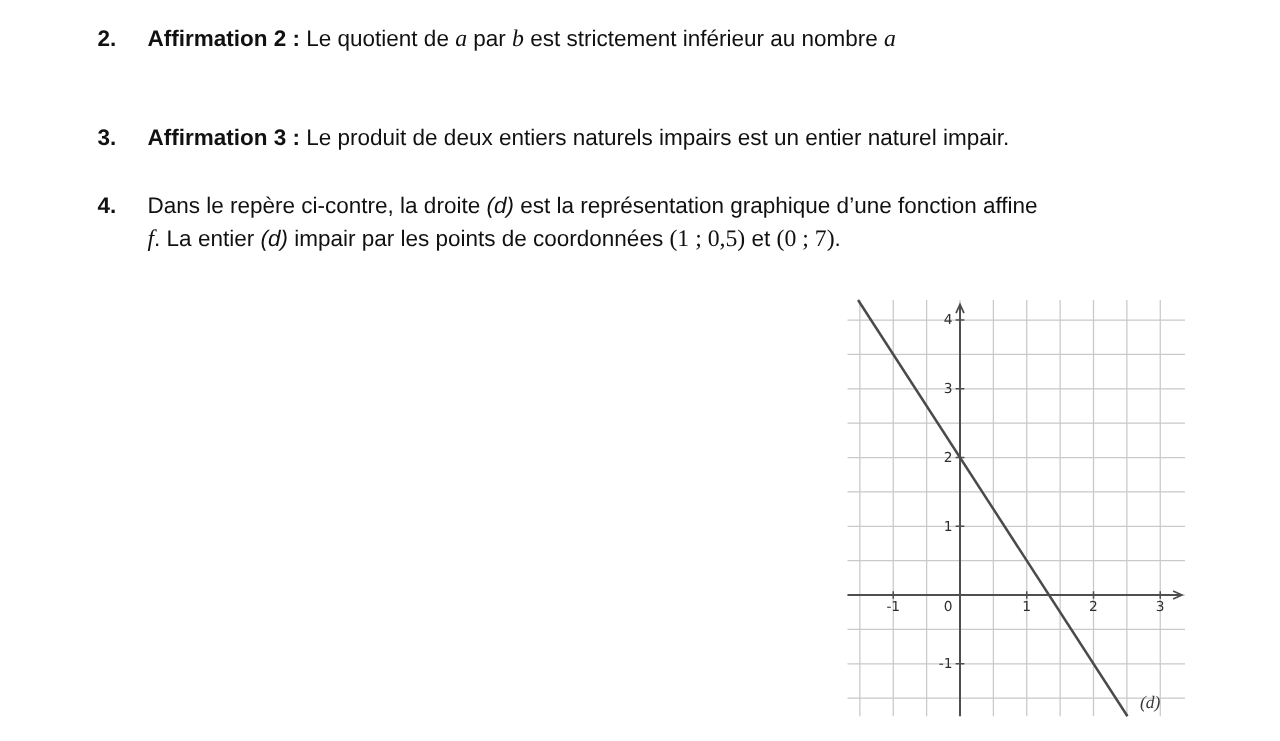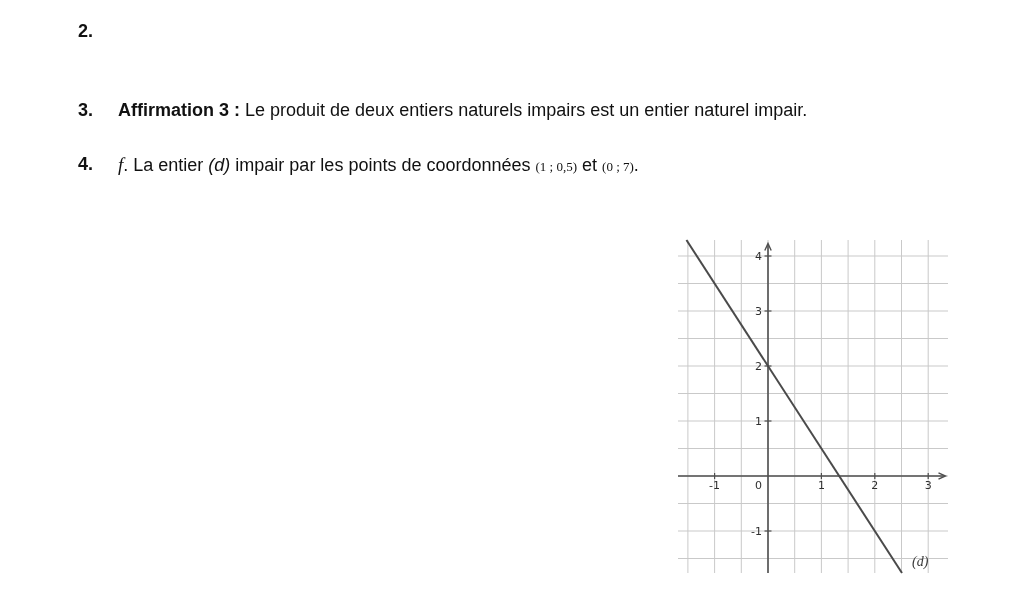--- a/index.html
+++ b/index.html
@@ -13,46 +13,48 @@
   }
   .item { position:absolute; left:78px; display:flex; }
   .marker {
     width:40px; flex:0 0 40px;
     font-weight:700; font-size:18px; line-height:27px;
   }
   .content { font-size:18px; line-height:27px; }
   .line { white-space:nowrap; }
   .b { font-weight:700; }
   .m { font-family:"Liberation Serif", serif; font-style:italic; font-size:19px; }
-  .sr { font-family:"Liberation Serif", serif; font-size:13px; }
+  .sr { font-family:"Liberation Serif", serif; font-size:19px; }
   .di { font-style:italic; }
   .aff4 { position:absolute; left:118px; top:362px; font-size:18px; line-height:27px; }
   .graph-wrap { position:absolute; left:660px; top:232px; width:300px; height:352px; }
   .tick-t { font-family:"DejaVu Sans", sans-serif; font-size:11px; fill:#2f2f2f; }
   .d-label { font-family:"Liberation Serif", serif; font-style:italic; font-size:14px; fill:#3a3a3a; }
 </style>
 </head>
 <body>
 
 <div class="item" style="top:18px;">
   <div class="marker">2.</div>
   <div class="content">
+    <div class="line"><span class="b">Affirmation 2 :</span><span> Le quotient de </span><span class="m">a</span><span> par </span><span class="m">b</span><span> est strictement inférieur au nombre </span><span class="m">a</span></div>
   </div>
 </div>
 
 <div class="item" style="top:97px;">
   <div class="marker">3.</div>
   <div class="content">
     <div class="line"><span class="b">Affirmation 3 :</span><span> Le produit de deux entiers naturels impairs est un entier naturel impair.</span></div>
   </div>
 </div>
 
 <div class="item" style="top:151px;">
   <div class="marker">4.</div>
   <div class="content">
+    <div class="line"><span>Dans le repère ci-contre, la droite </span><span class="di">(d)</span><span> est la représentation graphique d’une fonction affine</span></div>
     <div class="line"><span class="m">f</span><span>. La entier </span><span class="di">(d)</span><span> impair par les points de coordonnées </span><span class="sr">(1 ; 0,5)</span><span> et </span><span class="sr">(0 ; 7)</span><span>.</span></div>
   </div>
 </div>
 
 <div class="aff4">
 </div>
 
 <div class="graph-wrap">
   <svg id="graph-svg" width="300" height="352" viewBox="0 0 300 352">
       <g>

